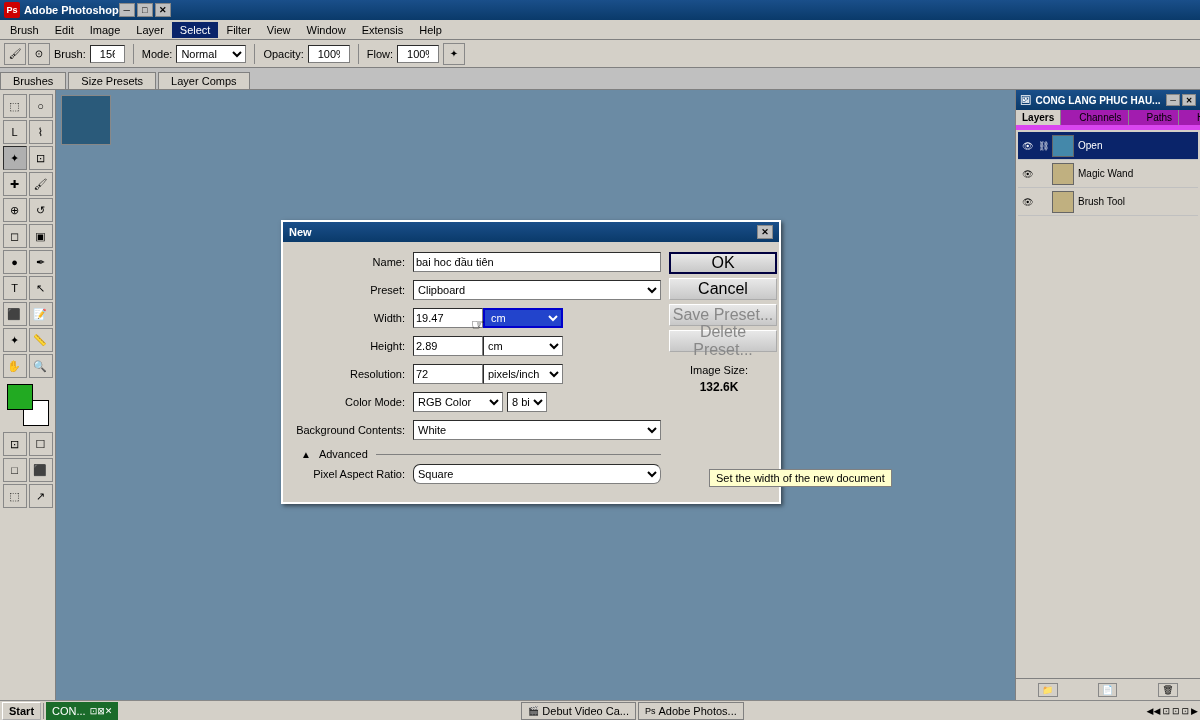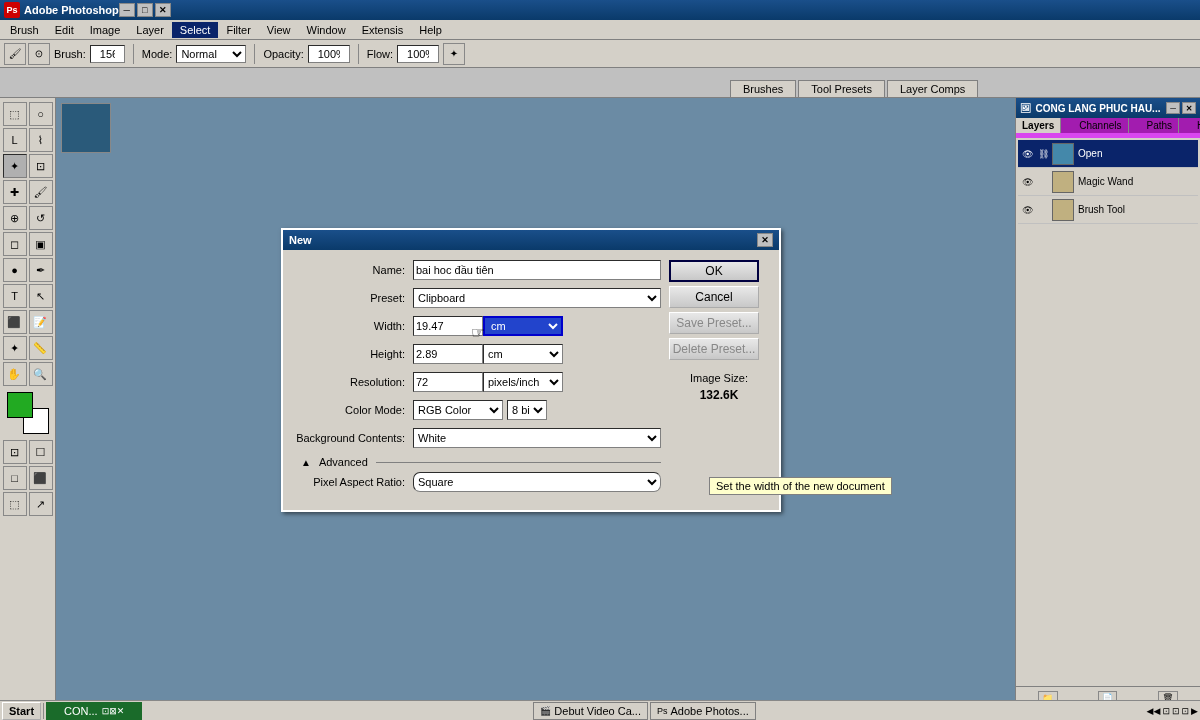--- a/index.html
+++ b/index.html
@@ -104,26 +104,25 @@
     }
     .toolbar-divider {
       width: 1px; height: 20px;
       background: #888;
       margin: 0 4px;
     }
 
     
     #tab-bar {
       width: 100%;
-      height: 30px;
+      height: 22px;
       background: #c0c0c0;
       display: flex;
       align-items: flex-end;
       border-bottom: 1px solid #808080;
-      padding-left: 730px;
     }
     .tab-item {
       padding: 2px 12px;
       background: #d4d0c8;
       border: 1px solid #808080;
       border-bottom: none;
       font-size: 11px;
       cursor: pointer;
       margin-right: 2px;
     }
@@ -237,21 +236,21 @@
       align-items: center;
       padding: 0 4px;
       gap: 4px;
     }
     .status-task {
       display: flex;
       align-items: center;
       height: 18px;
       background: #1a6b2a;
       color: white;
-      padding: 0 18px;
+      padding: 0 6px;
       font-size: 11px;
       gap: 4px;
     }
     .taskbar-btn {
       display: flex;
       align-items: center;
       height: 18px;
       background: #d4d0c8;
       border: 1px solid #808080;
       padding: 0 6px;
@@ -344,25 +343,25 @@
       padding: 0 2px;
     }
     .unit-select-normal {
       height: 20px;
       border: 1px inset #808080;
       background: white;
       font-size: 11px;
       width: 80px;
     }
     .dialog-btn {
-      width: 90px;
+      width: 108px;
       height: 22px;
       background: linear-gradient(to bottom, #e8e8e8, #c8c8c8);
       border: 1px outset #ffffff;
-      font-size: 12px;
+      font-size: 16px;
       cursor: pointer;
       display: flex; align-items: center; justify-content: center;
     }
     .dialog-btn.default {
       border: 2px solid #000040;
     }
     .dialog-btn.disabled {
       color: #888;
     }
     .image-size-section {
@@ -464,21 +463,21 @@
   <span class="toolbar-label">Opacity:</span>
   <input class="toolbar-input" type="text" value="100%" style="width: 42px;">
   <div class="toolbar-divider"></div>
   <span class="toolbar-label">Flow:</span>
   <input class="toolbar-input" type="text" value="100%" style="width: 42px;">
   <div class="toolbar-btn">✦</div>
 </div>
 
 <div id="tab-bar">
   <div class="tab-item">Brushes</div>
-  <div class="tab-item">Tool Presets</div>
+  <div class="tab-item">Size Presets</div>
   <div class="tab-item">Layer Comps</div>
   <div style="width:8px; height:18px; display:inline-block;"></div>
 </div>
 
 <div id="main-area">
 
   <div id="toolbox">
     <div class="tool-row">
       <div class="tool-btn">⬚</div>
       <div class="tool-btn">○</div>

